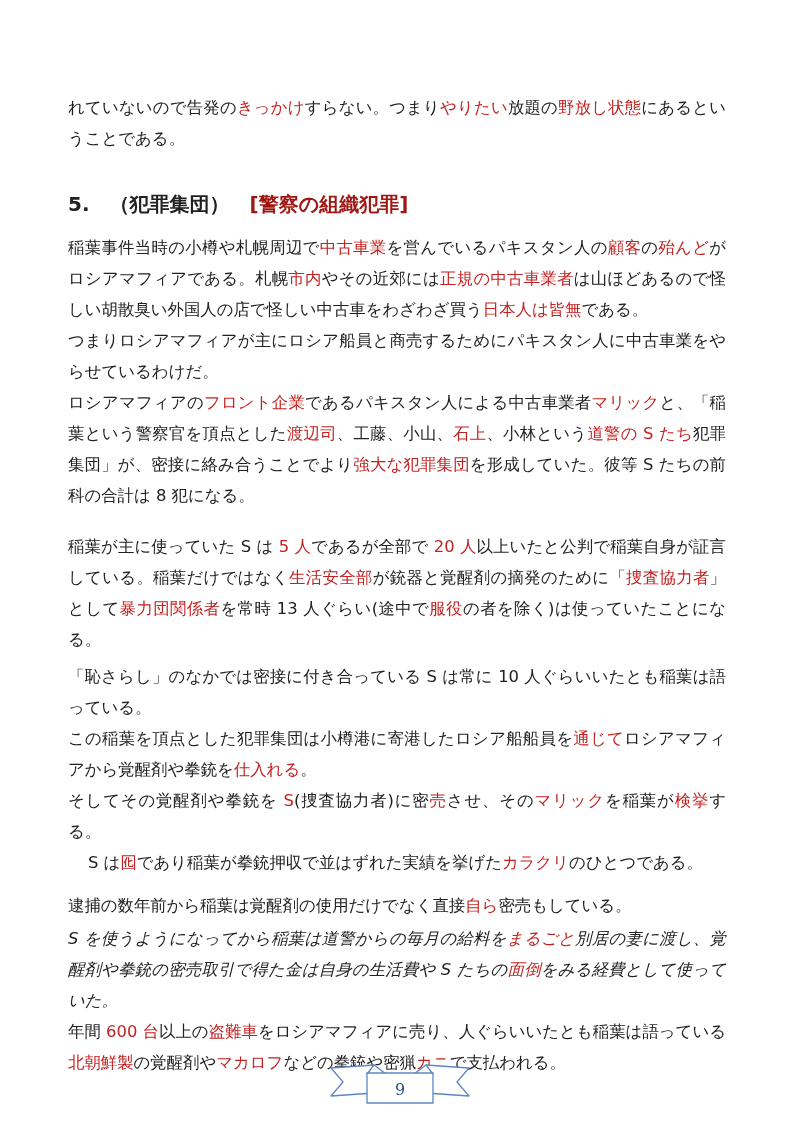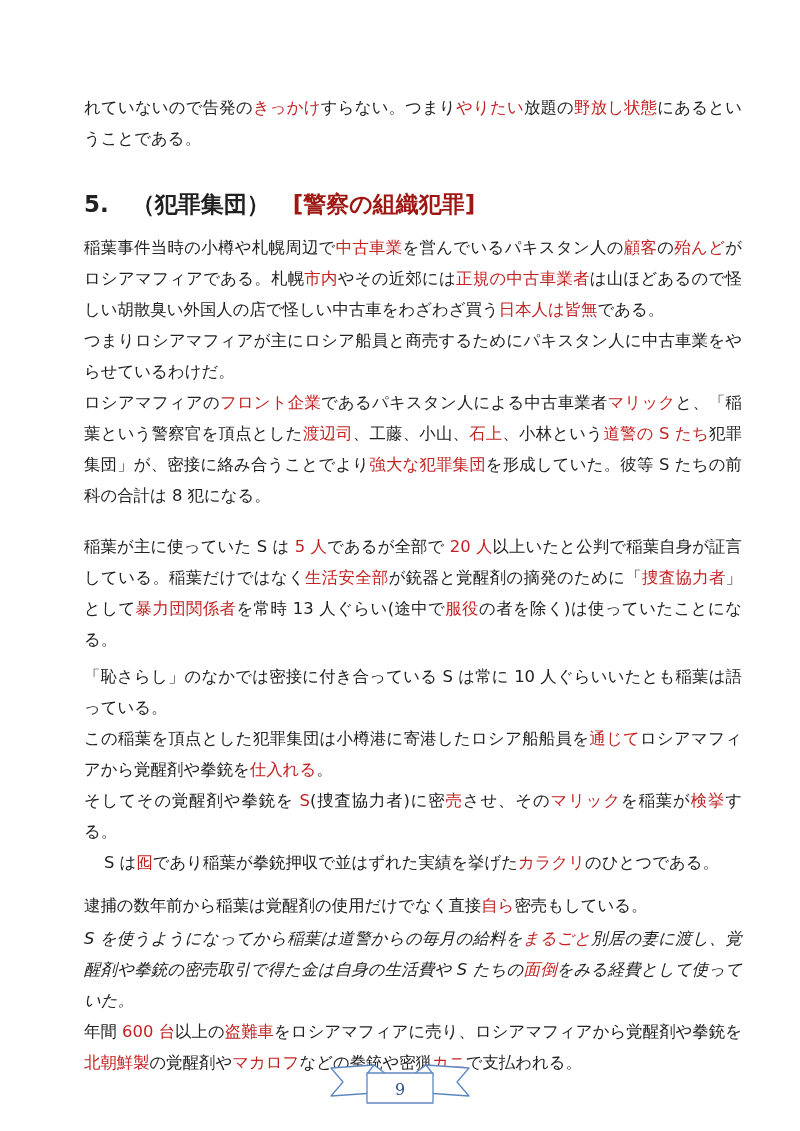--- a/index.html
+++ b/index.html
@@ -10,37 +10,37 @@
   .page {
     position: relative;
     width: 800px;
     height: 1131px;
     background: var(--page-bg, #ffffff);
     font-family: "DejaVu Sans", sans-serif;
     overflow: hidden;
   }
   .doc {
     position: absolute;
-    left: 84px;
+    left: 68px;
     top: 92px;
     width: 658px;
     color: var(--ink, #212121);
     font-size: 16.4px;
     line-height: 31px;
     text-align: justify;
     letter-spacing: 0px;
   }
   .doc p.block {
     margin: 0;
     padding: 0;
   }
   .doc h2.heading {
     margin: 0;
     padding: 0;
-    font-size: 23px;
+    font-size: 20px;
     font-weight: bold;
     line-height: 31px;
     text-align: left;
     color: var(--ink, #212121);
   }
   .red { color: var(--em-red, #c32222); }
   .heading .red { color: var(--head-red, #9e1713); }
   .ribbon {
     position: absolute;
     left: 328px;
@@ -64,21 +64,21 @@
       <p class="block" style="margin-top: 12px;"><span>稲葉事件当時の小樽や札幌周辺で</span><span class="red">中古車業</span><span>を営んでいるパキスタン人の</span><span class="red">顧客</span><span>の</span><span class="red">殆んど</span><span>がロシアマフィアである。札幌</span><span class="red">市内</span><span>やその近郊には</span><span class="red">正規の中古車業者</span><span>は山ほどあるので怪しい胡散臭い外国人の店で怪しい中古車をわざわざ買う</span><span class="red">日本人は皆無</span><span>である。</span></p>
       <p class="block" style="margin-top: 0px;"><span>つまりロシアマフィアが主にロシア船員と商売するためにパキスタン人に中古車業をやらせているわけだ。</span></p>
       <p class="block" style="margin-top: 0px;"><span>ロシアマフィアの</span><span class="red">フロント企業</span><span>であるパキスタン人による中古車業者</span><span class="red">マリック</span><span>と、「稲葉という警察官を頂点とした</span><span class="red">渡辺司</span><span>、工藤、小山、</span><span class="red">石上</span><span>、小林という</span><span class="red">道警の S たち</span><span>犯罪集団」が、密接に絡み合うことでより</span><span class="red">強大な犯罪集団</span><span>を形成していた。彼等 S たちの前科の合計は 8 犯になる。</span></p>
       <p class="block" style="margin-top: 20px;"><span>稲葉が主に使っていた S は </span><span class="red">5 人</span><span>であるが全部で </span><span class="red">20 人</span><span>以上いたと公判で稲葉自身が証言している。稲葉だけではなく</span><span class="red">生活安全部</span><span>が銃器と覚醒剤の摘発のために「</span><span class="red">捜査協力者</span><span>」として</span><span class="red">暴力団関係者</span><span>を常時 13 人ぐらい(途中で</span><span class="red">服役</span><span>の者を除く)は使っていたことになる。</span></p>
       <p class="block" style="margin-top: 6px;"><span>「恥さらし」のなかでは密接に付き合っている S は常に 10 人ぐらいいたとも稲葉は語っている。</span></p>
       <p class="block" style=""><span>この稲葉を頂点とした犯罪集団は小樽港に寄港したロシア船船員を</span><span class="red">通じて</span><span>ロシアマフィアから覚醒剤や拳銃を</span><span class="red">仕入れる</span><span>。</span></p>
       <p class="block" style="margin-top: 0px;"><span>そしてその覚醒剤や拳銃を </span><span class="red">S</span><span>(捜査協力者)に密</span><span class="red">売</span><span>させ、その</span><span class="red">マリック</span><span>を稲葉が</span><span class="red">検挙</span><span>する。</span></p>
       <p class="block" style="margin-top: 0px; margin-left: 20px;"><span>S は</span><span class="red">囮</span><span>であり稲葉が拳銃押収で並はずれた実績を挙げた</span><span class="red">カラクリ</span><span>のひとつである。</span></p>
       <p class="block" style="margin-top: 12px;"><span>逮捕の数年前から稲葉は覚醒剤の使用だけでなく直接</span><span class="red">自ら</span><span>密売もしている。</span></p>
       <p class="block" style="margin-top: 2px; font-style: italic;"><span>S を使うようになってから稲葉は道警からの毎月の給料を</span><span class="red">まるごと</span><span>別居の妻に渡し、覚醒剤や拳銃の密売取引で得た金は自身の生活費や S たちの</span><span class="red">面倒</span><span>をみる経費として使っていた。</span></p>
-      <p class="block" style="margin-top: 0px;"><span>年間 </span><span class="red">600 台</span><span>以上の</span><span class="red">盗難車</span><span>をロシアマフィアに売り、ロシアマフィアから覚醒剤や拳銃を</span><span class="red">北朝鮮製</span><span>の覚醒剤や</span><span class="red">マカロフ</span><span>などの拳銃や密猟</span><span class="red">カニ</span><span>で支払われる。</span></p>
+      <p class="block" style="margin-top: 0px;"><span>年間 </span><span class="red">600 台</span><span>以上の</span><span class="red">盗難車</span><span>をロシアマフィアに売り、人ぐらいいたとも稲葉は語っている</span><span class="red">北朝鮮製</span><span>の覚醒剤や</span><span class="red">マカロフ</span><span>などの拳銃や密猟</span><span class="red">カニ</span><span>で支払われる。</span></p>
     </div>
 
   <svg class="ribbon" viewBox="0 0 144 46" xmlns="http://www.w3.org/2000/svg">
     <g fill="#ffffff" stroke="var(--ribbon, #5d87c0)" stroke-width="1.3" stroke-linejoin="round">
       <path d="M46 5 L3 8 L15 22 L3 36 L46 33 Z"></path>
       <path d="M98 5 L141 8 L129 22 L141 36 L98 33 Z"></path>
       <path d="M39 14 L46 5 L58 14 Z"></path>
       <path d="M105 14 L98 5 L86 14 Z"></path>
       <rect x="39" y="13" width="66" height="30"></rect>
     </g>

